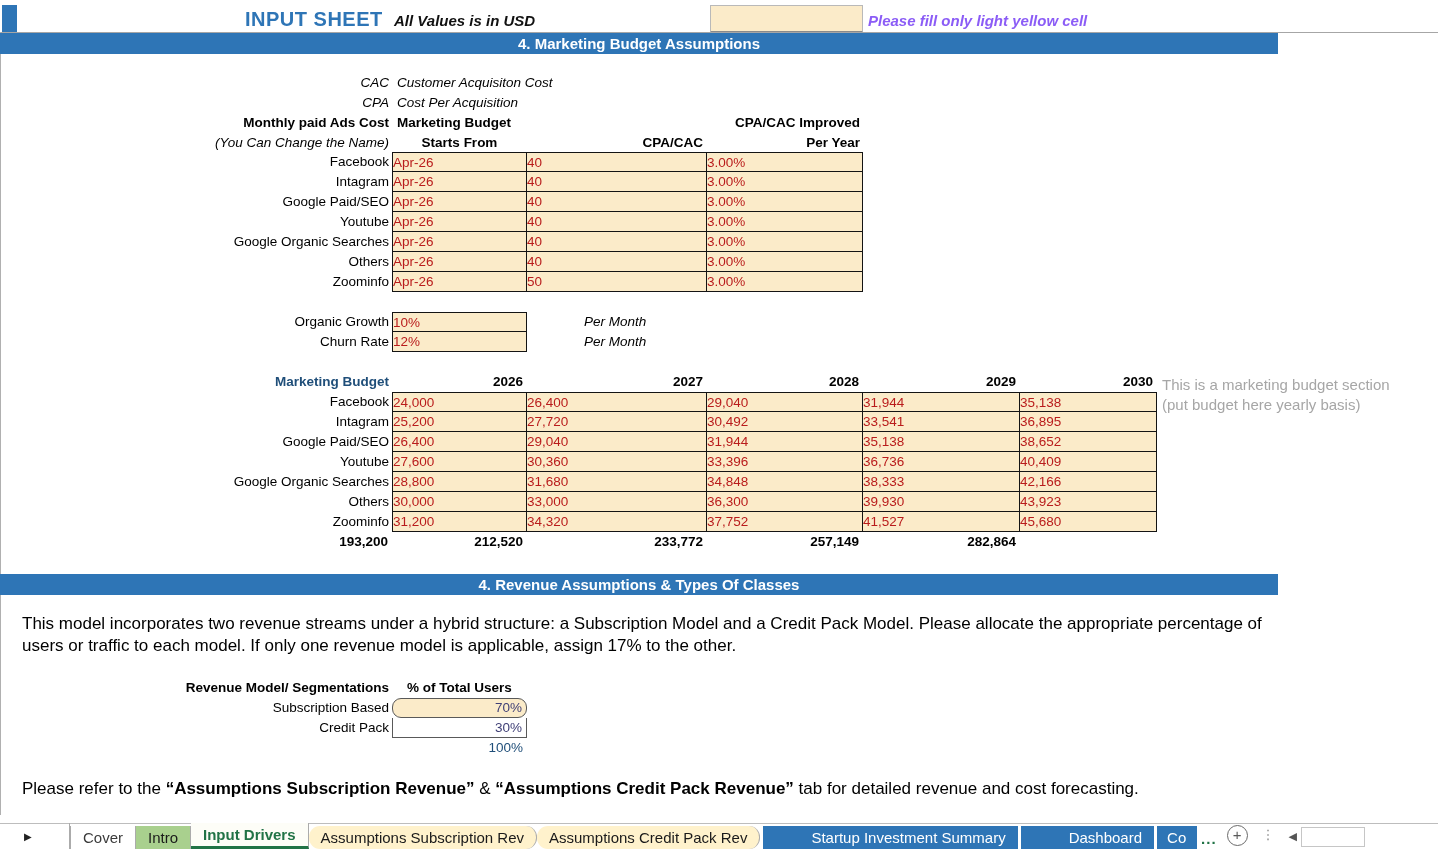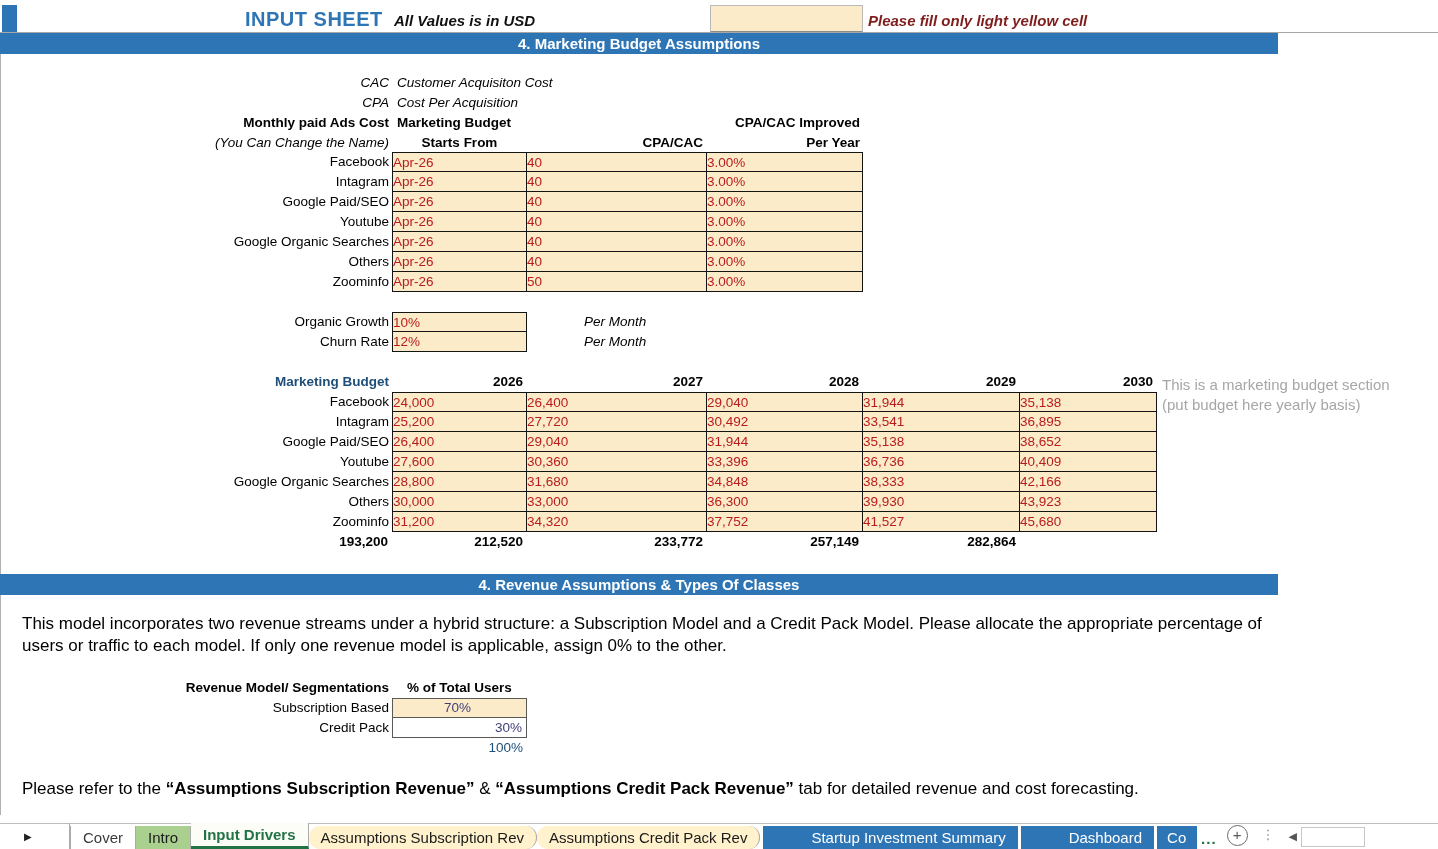--- a/index.html
+++ b/index.html
@@ -6,21 +6,21 @@
   html,body { width:1438px; height:849px; overflow:hidden; background:#fff;
     font-family:"Liberation Sans", sans-serif; color:#000; }
   .sheet { position:relative; width:1438px; height:849px; background:#fff; }
 
   
   .blue-cell { position:absolute; left:2px; top:5px; width:15px; height:27px; background:#2E75B6; }
   .title { position:absolute; left:245px; top:8px; font-size:20px; font-weight:bold; color:#2E75B6; letter-spacing:.5px; }
   .subtitle { position:absolute; left:394px; top:12px; font-size:15px; font-style:italic; font-weight:bold; color:#111; }
   .fill-input { position:absolute; left:710px; top:5px; width:153px; height:28px; background:#FBEBC9;
     border:1px solid #b9b9b9; border-bottom:2px solid #8a8a8a; outline:none; font-size:13px; padding:0 4px; }
-  .fill-note { position:absolute; left:868px; top:12px; font-size:15px; font-style:italic; font-weight:bold; color:#7f1d1d; }
+  .fill-note { position:absolute; left:868px; top:12px; font-size:15px; font-style:italic; font-weight:bold; color:#8b5cf6; }
 
   .hline { position:absolute; left:0; top:32px; width:1438px; height:1px; background:#A6A6A6; }
   .vline { position:absolute; left:0; top:32px; width:1px; height:783px; background:#B0B0B0; }
 
   .banner { position:absolute; left:0; width:1278px; height:21px; background:#2E75B6; color:#fff;
     font-size:15px; font-weight:bold; text-align:center; line-height:21px; }
   .banner1 { top:33px; }
   .banner2 { top:574px; }
 
   
@@ -51,21 +51,21 @@
   .note { position:absolute; left:1162px; top:375px; font-size:15px; color:#A6A6A6; line-height:20px; }
   .permonth { position:absolute; left:584px; font-size:13.5px; font-style:italic; line-height:20px; }
   .pm1 { top:312px; } .pm2 { top:332px; }
 
   .para { position:absolute; left:22px; top:613px; width:1252px; font-size:17px; line-height:22px; color:#000; }
   .footer { position:absolute; left:22px; top:779px; width:1300px; font-size:17px; color:#000; }
 
   .scell { border:1px solid #595959; }
   .scell-white { background:#fff; color:#3F3F76; text-align:right; padding-right:4px; line-height:19px;
     border:1px solid #595959; border-top:none; }
-  .seg-ycell { background:#FBEBC9; color:#3F3F76; text-align:center; padding-right:4px; line-height:18px; }
+  .seg-ycell { background:#FBEBC9; color:#3F3F76; text-align:right; padding-right:4px; line-height:18px;border-radius:9px; }
   .seg-total { color:#1F4E79; font-weight:normal; }
 
   
   .tabbar { position:absolute; left:0; bottom:0; width:1438px; height:26px; background:#fff;
     border-top:1px solid #BDBDBD; display:flex; align-items:flex-end; font-size:15px; }
   .tab { height:23px; line-height:23px; padding:0 12px; white-space:nowrap; cursor:default; border-right:1px solid #ABABAB; }
   .t-first { border-left:1px solid #ABABAB; }
   .t-white { background:#fff; color:#3b3b3b; }
   .t-green { background:#A9D08E; color:#1a1a1a; }
   .t-active { height:26px; line-height:24px; background:#FDFDF7; color:#217346; font-weight:bold;
@@ -230,21 +230,21 @@
   <div class="g tottable">
     <div class="vr">193,200</div>
     <div class="vr">212,520</div>
     <div class="vr">233,772</div>
     <div class="vr">257,149</div>
     <div class="vr">282,864</div>
   </div>
 
   <div class="banner banner2">4. Revenue Assumptions &amp; Types Of Classes</div>
 
-  <div class="para">This model incorporates two revenue streams under a hybrid structure: a Subscription Model and a Credit Pack Model. Please allocate the appropriate percentage of users or traffic to each model. If only one revenue model is applicable, assign 0% to the other.</div>
+  <div class="para">This model incorporates two revenue streams under a hybrid structure: a Subscription Model and a Credit Pack Model. Please allocate the appropriate percentage of users or traffic to each model. If only one revenue model is applicable, assign 17% to the other.</div>
 
   <div class="g segtable">
     <div class="r b nowrap">Revenue Model/ Segmentations</div>
     <div class="c b nowrap">% of Total Users</div>
 
     <div class="r">Subscription Based</div>
     <div class="seg-ycell scell">70%</div>
 
     <div class="r">Credit Pack</div>
     <div class="scell-white">30%</div>

